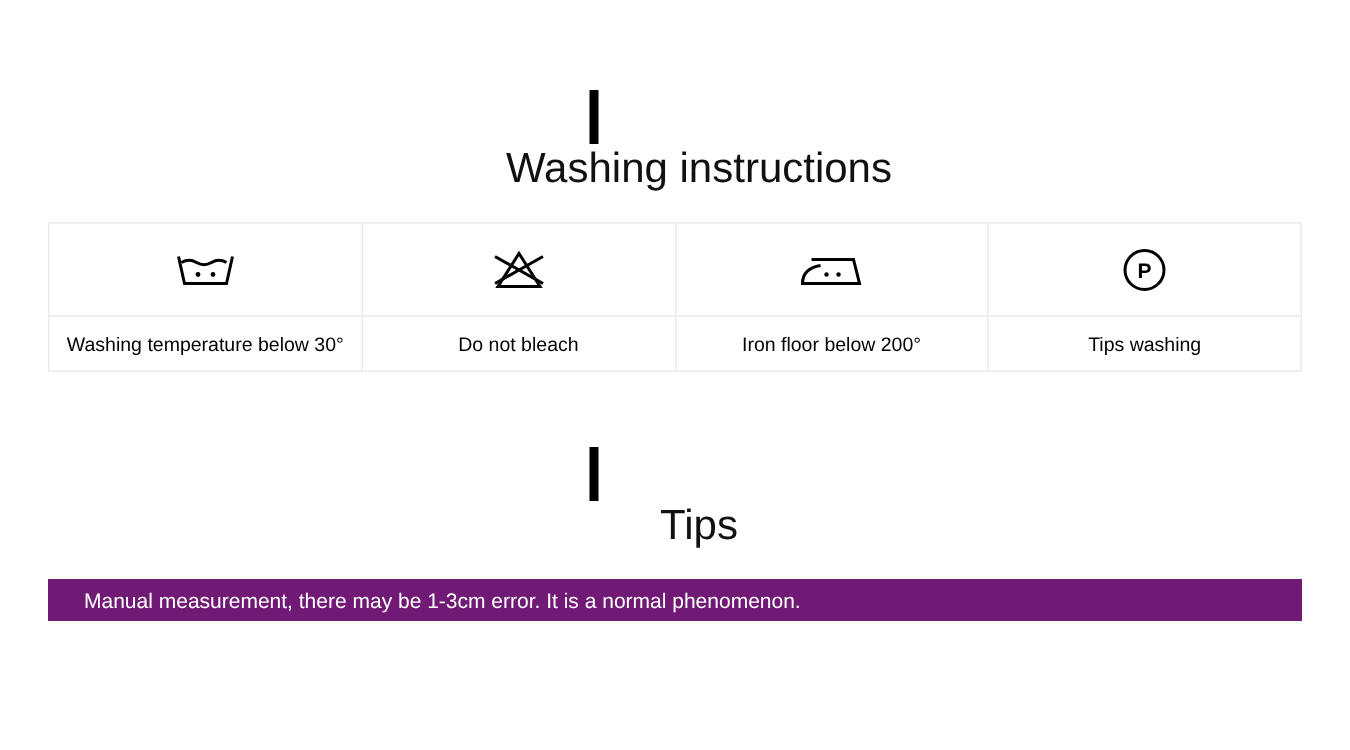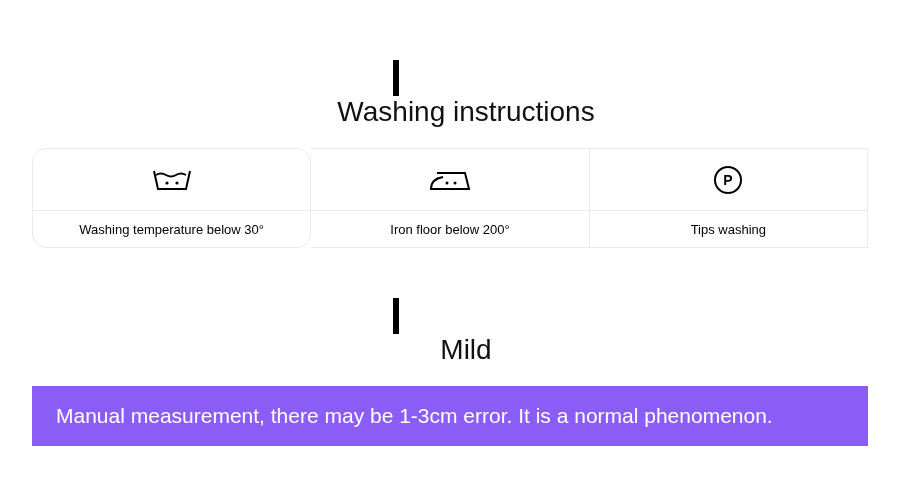--- a/index.html
+++ b/index.html
@@ -33,44 +33,44 @@
     border-collapse: collapse;
   }
   .care-cell {
     flex: 1;
     border-top: 1px solid #eaeaea;
     border-bottom: 1px solid #eaeaea;
     border-right: 1px solid #eaeaea;
     display: flex;
     flex-direction: column;
   }
-  .care-cell:first-child { border-left: 1px solid #eaeaea; border-radius: 14px; }
+  .care-cell:first-child { border-left: 1px solid #eaeaea; }
   .care-icon-row {
     height: 62px;
     display: flex;
     align-items: center;
     justify-content: center;
     border-bottom: 1px solid #eaeaea;
   }
   .care-label-row {
     padding: 10px 6px;
     font-size: 13px;
     text-align: center;
     color: #000;
     min-height: 36px;
     display: flex;
     align-items: center;
     justify-content: center;
   }
   .tips-banner {
     margin: 20px 32px 0 32px;
-    background: #8b5cf6;
+    background: #701a75;
     color: #fff;
-    font-size: 21px;
-    padding: 18px 24px;
+    font-size: 14px;
+    padding: 6px 24px;
   }
   svg { display: block; }
 </style>
 </head>
 <body>
 
 <div class="section-heading">
   <div class="heading-bar"></div>
   <div class="heading-text">Washing instructions</div>
 </div>
@@ -82,20 +82,30 @@
       <svg width="44" height="34" viewBox="0 0 44 34">
         <path d="M4 8 L8 26 L36 26 L40 8" fill="none" stroke="#000" stroke-width="2"></path>
         <path d="M6 12 Q11 9 16 12 T26 12 T36 12" fill="none" stroke="#000" stroke-width="2"></path>
         <circle cx="17" cy="20" r="1.6" fill="#000"></circle>
         <circle cx="27" cy="20" r="1.6" fill="#000"></circle>
       </svg>
     </div>
     <div class="care-label-row">Washing temperature below 30°</div>
   </div>
 
+  <div class="care-cell">
+    <div class="care-icon-row">
+      <svg width="40" height="34" viewBox="0 0 40 34">
+        <path d="M20 6 L34 28 L6 28 Z" fill="none" stroke="#000" stroke-width="2"></path>
+        <line x1="4" y1="8" x2="36" y2="26" stroke="#000" stroke-width="2"></line>
+        <line x1="36" y1="8" x2="4" y2="26" stroke="#000" stroke-width="2"></line>
+      </svg>
+    </div>
+    <div class="care-label-row">Do not bleach</div>
+  </div>
 
   <div class="care-cell">
     <div class="care-icon-row">
       <svg width="50" height="34" viewBox="0 0 50 34">
         <path d="M12 10 L40 10 L44 26 L6 26 Q6 16 18 14" fill="none" stroke="#000" stroke-width="2"></path>
         <circle cx="22" cy="20" r="1.5" fill="#000"></circle>
         <circle cx="30" cy="20" r="1.5" fill="#000"></circle>
       </svg>
     </div>
     <div class="care-label-row">Iron floor below 200°</div>
@@ -109,16 +119,16 @@
       </svg>
     </div>
     <div class="care-label-row">Tips washing</div>
   </div>
 
 
 </div>
 
 <div class="section-heading" style="margin-top:50px;">
   <div class="heading-bar"></div>
-  <div class="heading-text">Mild</div>
+  <div class="heading-text">Tips</div>
 </div>
 
 <div class="tips-banner">Manual measurement, there may be 1-3cm error. It is a normal phenomenon.</div>
 
 </body></html>

